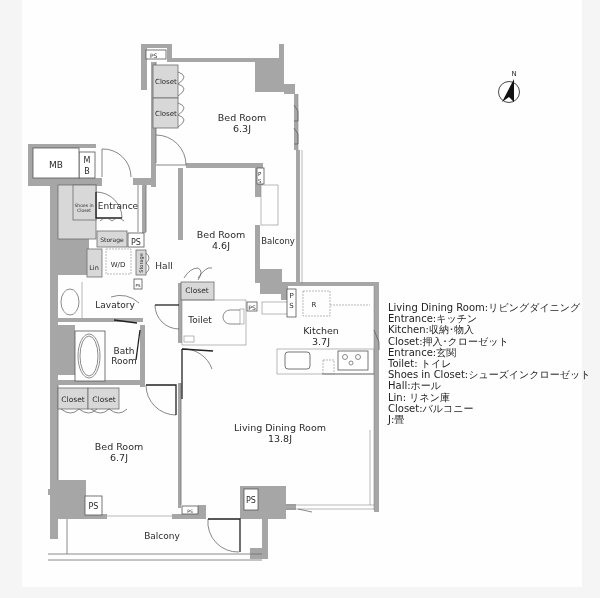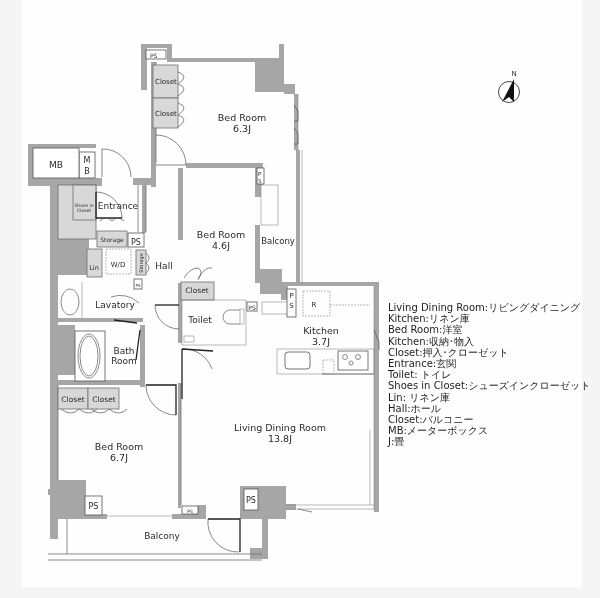--- a/index.html
+++ b/index.html
@@ -267,25 +267,23 @@
 
   <g>
     <circle cx="509" cy="92" r="10.5" fill="#fff" stroke="#333" stroke-width="0.9"></circle>
     <path d="M514 79 L502 102 L509 97 L514 102 Z" fill="#111"></path>
     <text class="lbl" x="514" y="76" font-size="7" text-anchor="middle">N</text>
   </g>
 </svg>
 
 <div class="legend">
   <div>Living Dining Room:リビングダイニング</div>
-  <div>Kitchen:リネン庫</div>
-  <div>Bed Room:洋室</div>
+  <div>Entrance:キッチン</div>
   <div>Kitchen:収納･物入</div>
   <div>Closet:押入･クローゼット</div>
   <div>Entrance:玄関</div>
   <div>Toilet: トイレ</div>
   <div>Shoes in Closet:シューズインクローゼット</div>
+  <div>Hall:ホール</div>
   <div>Lin: リネン庫</div>
-  <div>Hall:ホール</div>
   <div>Closet:バルコニー</div>
-  <div>MB:メーターボックス</div>
   <div>J:畳</div>
 </div>
 
 </body></html>

